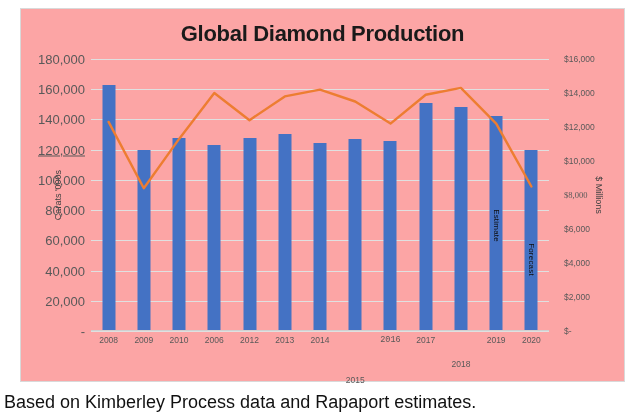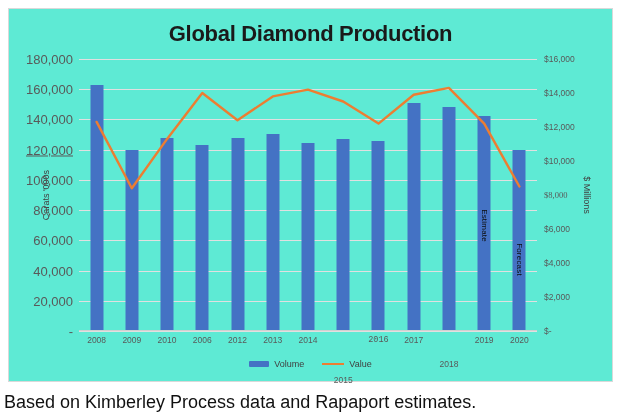--- a/index.html
+++ b/index.html
@@ -7,24 +7,24 @@
     width:641px;height:419px;
     background:#ffffff;
     font-family:"Liberation Sans", sans-serif;
     overflow:hidden;
   }
   #root{position:relative;width:641px;height:419px;}
 
   
   .chart-frame{
     position:absolute;
-    left:8px;top:8px;
+    left:20px;top:8px;
     width:605px;height:374px;
     border:1px solid #d9d9d9;
-    background:#5eead4;
+    background:#fca5a5;
     box-sizing:border-box;
   }
 
   .chart-title{
     position:absolute;
     left:0;top:12px;width:100%;
     text-align:center;
     font-size:22px;
     font-weight:bold;
     color:#1a1a1a;
@@ -50,21 +50,21 @@
     position:absolute;
     right:100%;
     margin-right:6px;
     transform:translateY(-50%);
     font-size:13px;color:#595959;
     white-space:nowrap;
   }
   .ytick-r{
     position:absolute;
     left:100%;
-    margin-left:7px;
+    margin-left:15px;
     transform:translateY(-50%);
     font-size:8.5px;color:#595959;
     white-space:nowrap;
   }
 
   .axis-title-left{
     position:absolute;
     left:12px;top:50%;
     transform:translateY(-50%) rotate(-90deg);
     transform-origin:center center;
@@ -240,28 +240,18 @@
         <div class="xlabel" style="left: 193.769px;">2013</div>
         <div class="xlabel" style="left: 229px;">2014</div>
         <div class="xlabel" style="left: 264.231px; margin-top: 40px;">2015</div>
         <div class="xlabel" style="left: 299.462px; font-family: Liberation Mono, monospace;">2016</div>
         <div class="xlabel" style="left: 334.692px;">2017</div>
         <div class="xlabel" style="left: 369.923px; margin-top: 24px;">2018</div>
         <div class="xlabel" style="left: 405.154px;">2019</div>
         <div class="xlabel" style="left: 440.385px;">2020</div>
       </div>
 
-    <div class="legend">
-      <div class="legend-item">
-        <span class="legend-swatch-bar"></span>
-        <span class="legend-label">Volume</span>
-      </div>
-      <div class="legend-item">
-        <span class="legend-swatch-line"></span>
-        <span class="legend-label">Value</span>
-      </div>
-    </div>
 
   </div>
 
   <div class="caption">Based on Kimberley Process data and Rapaport estimates.</div>
 
 </div>
 
 </body></html>

